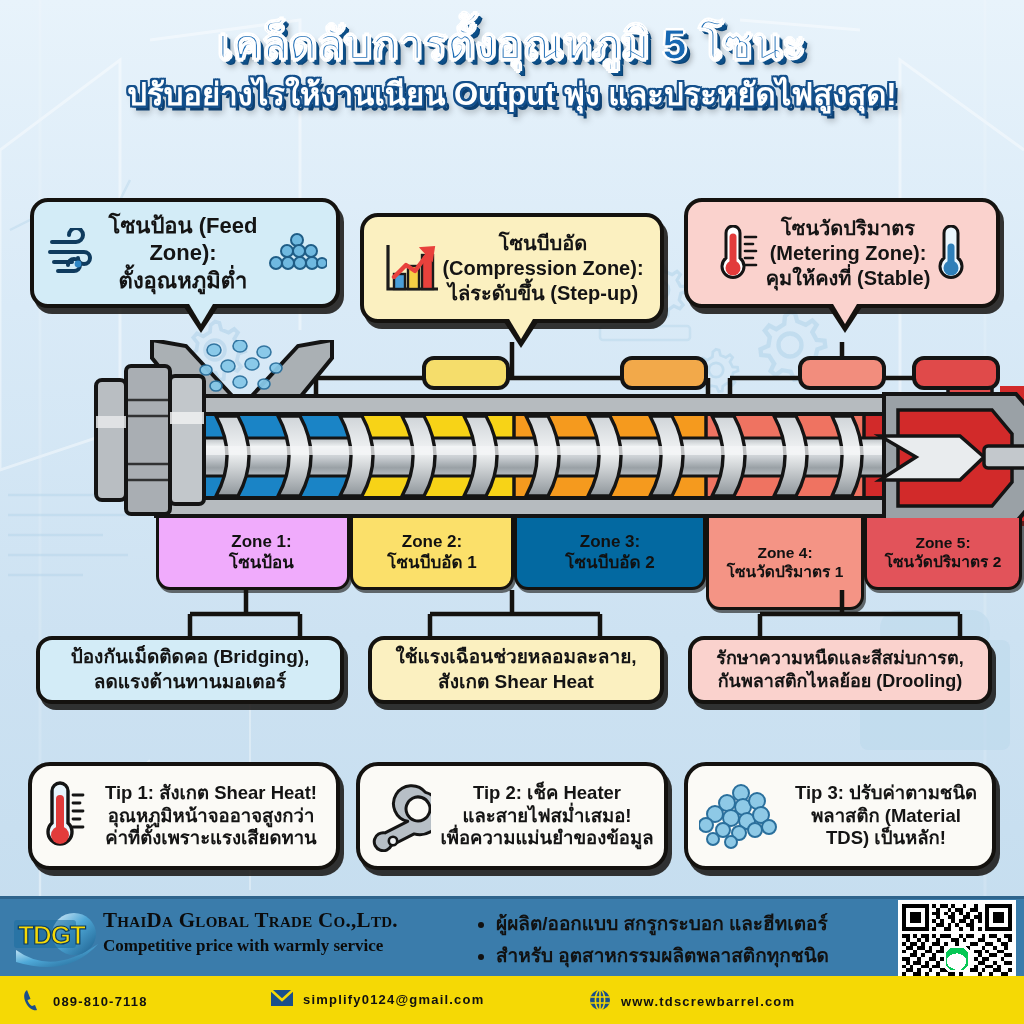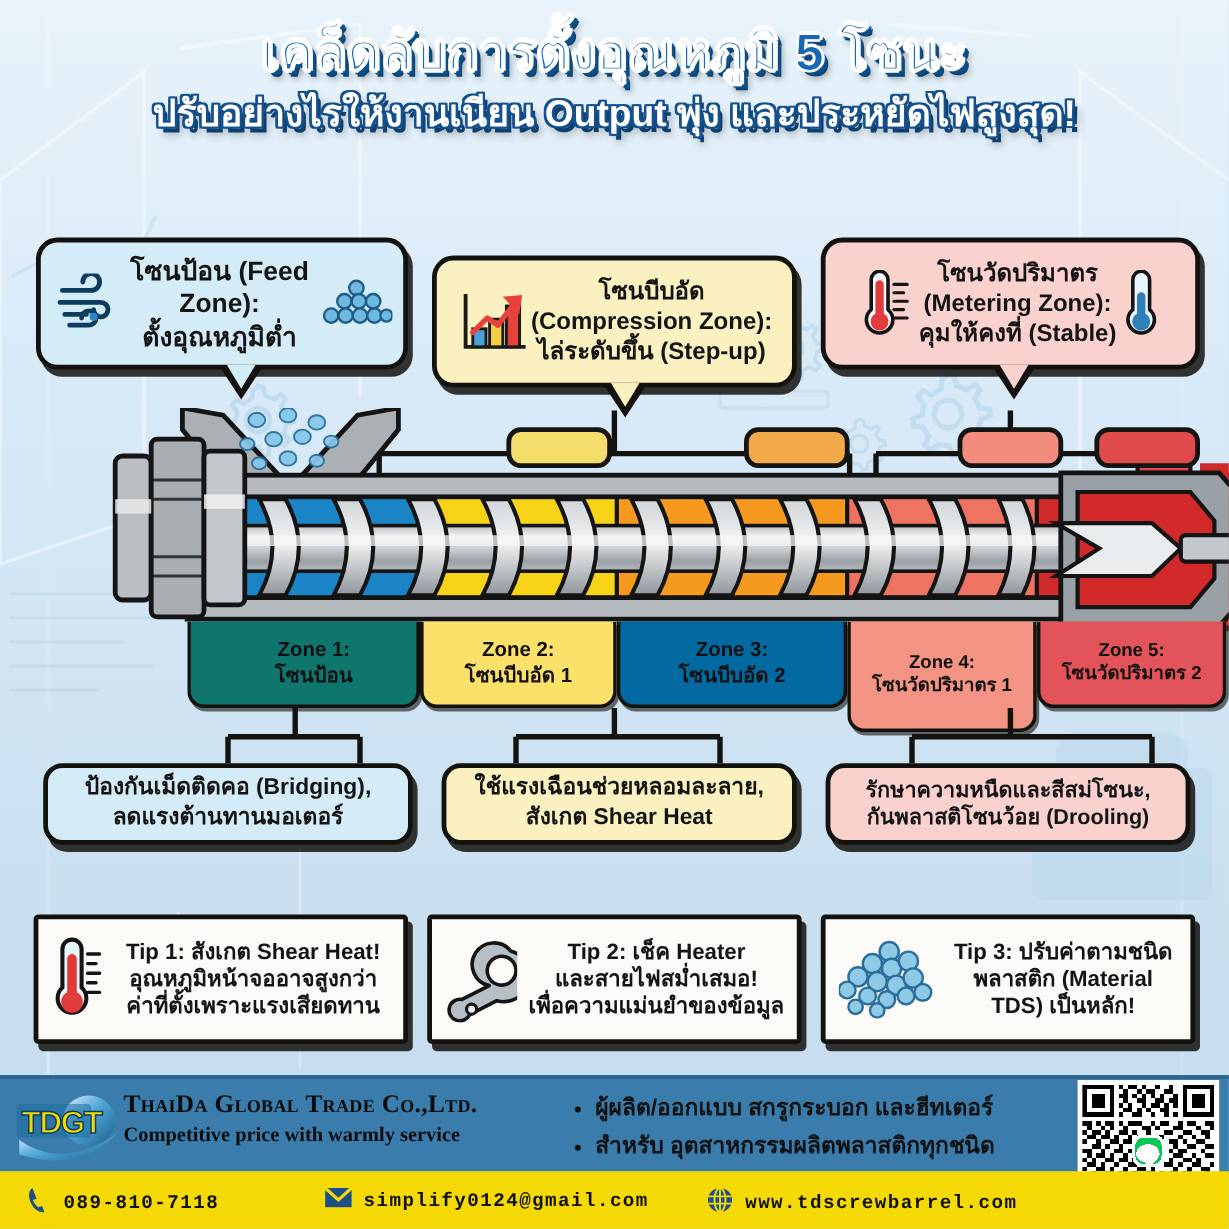--- a/index.html
+++ b/index.html
@@ -70,41 +70,41 @@
   .ibub{
     position:absolute;border:4px solid #14120f;border-radius:16px;
     box-shadow:4px 6px 0 rgba(20,18,15,.85);
     display:flex;align-items:center;justify-content:center;text-align:center;
     font-weight:bold;color:#141414;font-size:19px;line-height:1.3;
     box-sizing:border-box;padding:4px 10px;
   }
 
   
   .tip{
-    position:absolute;background:#fbfaf6;border:4px solid #14120f;border-radius:4px;
+    position:absolute;background:#fbfaf6;border:4px solid #14120f;border-radius:22px;
     box-shadow:4px 6px 0 rgba(20,18,15,.85);
     display:flex;align-items:center;gap:8px;box-sizing:border-box;padding:6px 10px;
   }
   .tip .tiptxt{font-weight:bold;color:#141414;font-size:18.5px;line-height:1.24;text-align:center;flex:1;}
 
   
   .footer-blue{position:absolute;left:0;top:896px;width:1024px;height:80px;background:#3a7cab;
     border-top:3px solid #2e6party;}
   .footer-blue{border-top:3px solid #2e648c;}
   .f-company{position:absolute;left:103px;top:908px;width:360px;}
   .f-name{font-family:"Liberation Serif","DejaVu Serif",serif;font-weight:bold;font-size:21px;color:#0b0b0b;
           font-variant:small-caps;letter-spacing:.3px;white-space:nowrap;}
   .f-slogan{font-family:"Liberation Serif","DejaVu Serif",serif;font-weight:bold;font-size:17px;color:#0b0b0b;margin-top:3px;white-space:nowrap;}
   .f-bullets{position:absolute;left:470px;top:906px;color:#111;font-weight:bold;font-size:19px;line-height:1.45;}
   .f-bullets li{margin:4px;}
   .f-bullets ul{margin:0;padding-left:22px;}
 
   .footer-yellow{position:absolute;left:0;top:976px;width:1024px;height:48px;background:#f5d905;}
   .contact{position:absolute;top:988px;display:flex;align-items:center;gap:9px;
-           font-weight:bold;font-size:16px;color:#111;letter-spacing:1.2px;font-family:Liberation Mono, monospace;}
+           font-weight:bold;font-size:13px;color:#111;letter-spacing:1.2px;font-family:Liberation Sans, sans-serif;}
 
   .qr{position:absolute;left:898px;top:900px;width:118px;height:118px;background:#fff;padding:4px;box-sizing:border-box;}
 </style>
 </head>
 <body>
 
 <div id="stage">
 
   <div class="bg"></div>
   <svg class="bg-panels" width="1024" height="1024" viewBox="0 0 1024 1024">
@@ -345,21 +345,21 @@
     </g>
 
     <g>
       <rect x="424" y="18" width="84" height="30" rx="10" fill="#f5dd6b" stroke="#141414" stroke-width="4"></rect>
       <rect x="622" y="18" width="84" height="30" rx="10" fill="#f2a94a" stroke="#141414" stroke-width="4"></rect>
       <rect x="800" y="18" width="84" height="30" rx="10" fill="#f28d7d" stroke="#141414" stroke-width="4"></rect>
       <rect x="914" y="18" width="84" height="30" rx="10" fill="#e04a4a" stroke="#141414" stroke-width="4"></rect>
     </g>
   </svg>
 
-  <div class="zchip" style="left:156px;top:518px;width:194px;height:72px;background:#0f766e;padding-left:17px;">
+  <div class="zchip" style="left:156px;top:518px;width:194px;height:72px;background:#f0abfc;padding-left:17px;">
     <span>
       <span>Zone 1:</span><br><span>โซนป้อน</span>
     </span>
   </div>
   <div class="zchip" style="left:350px;top:518px;width:164px;height:72px;background:#fbe06a;">
     <span>
       <span>Zone 2:</span><br><span>โซนบีบอัด 1</span>
     </span>
   </div>
   <div class="zchip" style="left:514px;top:518px;width:192px;height:72px;background:#0369a1;">
@@ -391,21 +391,21 @@
       <span>ป้องกันเม็ดติดคอ (Bridging),</span><br><span>ลดแรงต้านทานมอเตอร์</span>
     </span>
   </div>
   <div class="ibub" style="left:368px;top:636px;width:296px;height:68px;background:#fbf0c0;">
     <span>
       <span>ใช้แรงเฉือนช่วยหลอมละลาย,</span><br><span>สังเกต Shear Heat</span>
     </span>
   </div>
   <div class="ibub" style="left:688px;top:636px;width:304px;height:68px;background:#fad2cd;font-size:18px;">
     <span>
-      <span>รักษาความหนืดและสีสม่โซนะ,</span><br><span>กันพลาสติโซนว้อย (Drooling)</span>
+      <span>รักษาความหนืดและสีสม่บการต,</span><br><span>กันพลาสติกไหลย้อย (Drooling)</span>
     </span>
   </div>
 
   <div class="tip" style="left:28px;top:762px;width:312px;height:108px;">
     <span class="ic" style="width:46px;">
       <svg width="44" height="74" viewBox="0 0 44 74">
         <path d="M9 12 a8 8 0 0 1 16 0 V44 a12 12 0 1 1 -16 0 Z" fill="#eaf6fd" stroke="#141414" stroke-width="3.4"></path>
         <path d="M17 20 V48" stroke="#e23b3b" stroke-width="8" stroke-linecap="round"></path>
         <circle cx="17" cy="56" r="9" fill="#e23b3b"></circle>
         <g stroke="#141414" stroke-width="2.8" stroke-linecap="round">

